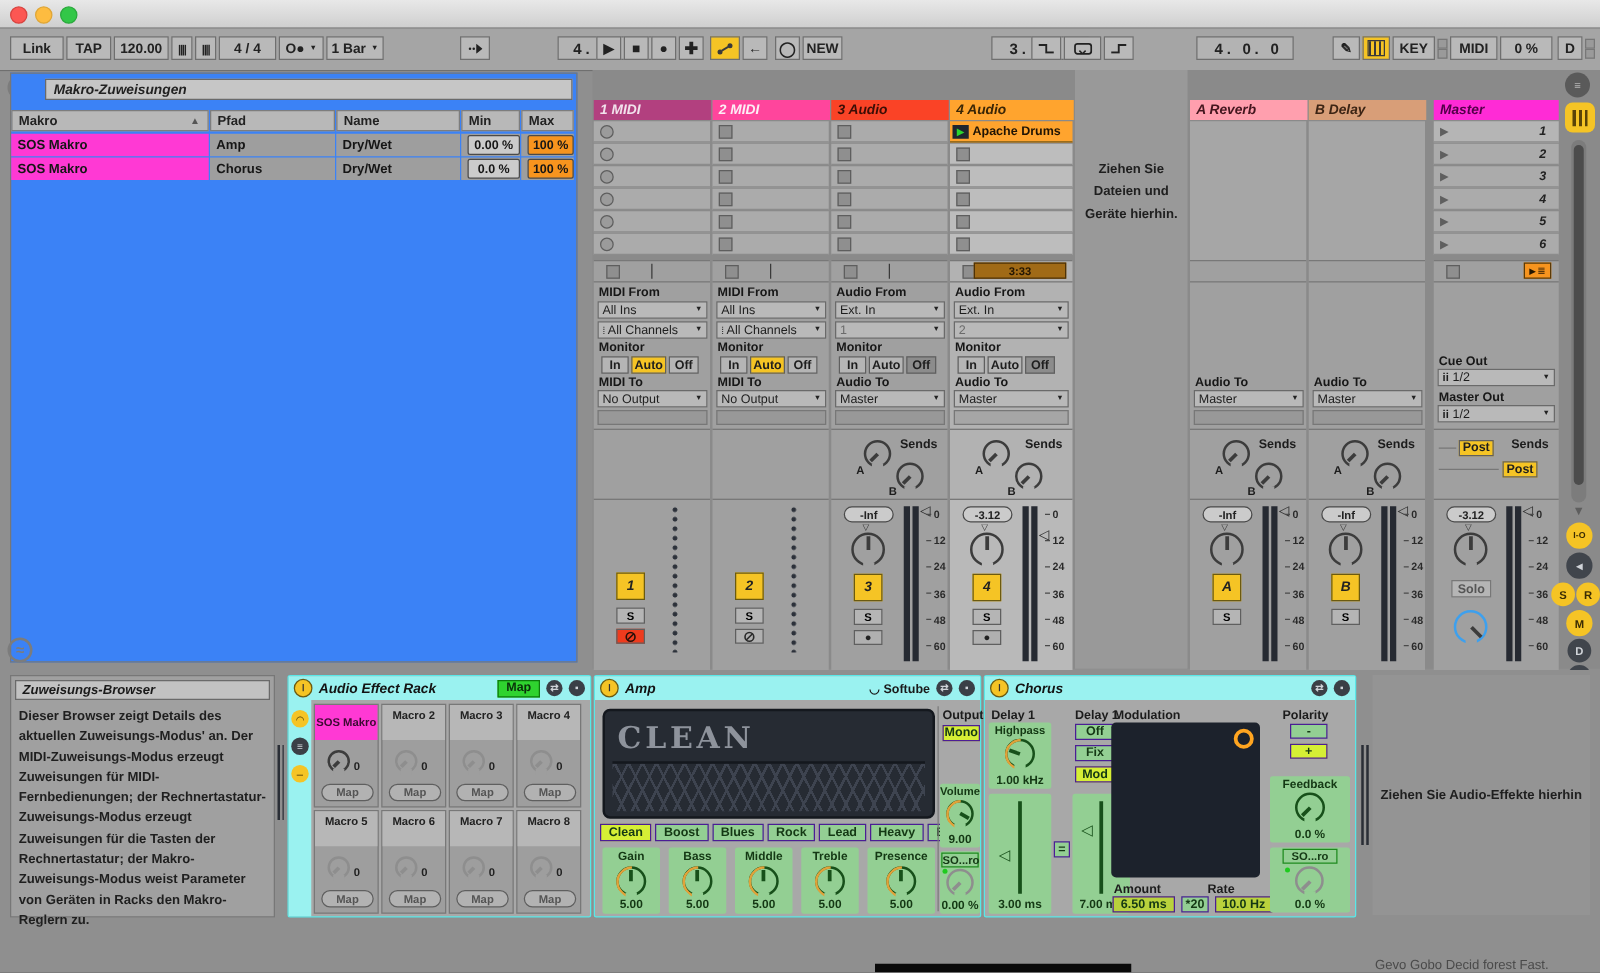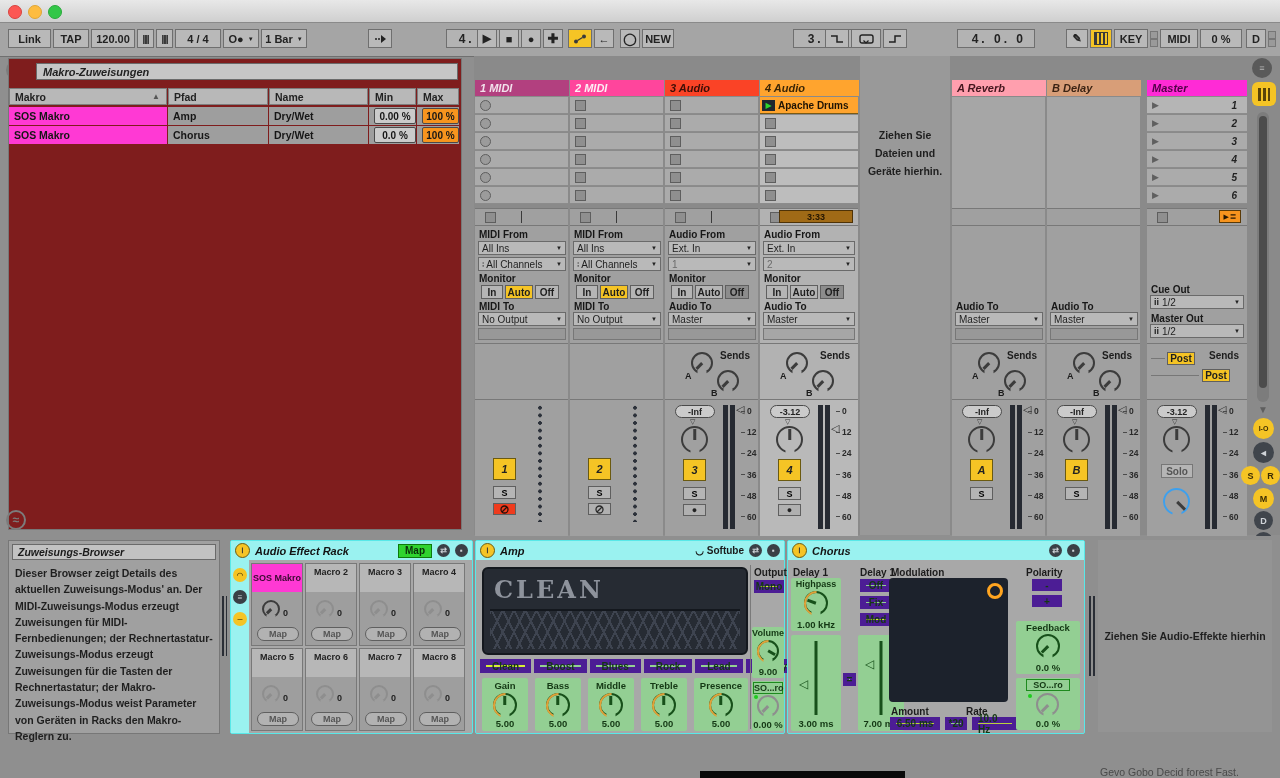--- a/index.html
+++ b/index.html
@@ -26,21 +26,21 @@
   .knob::before{content:"";position:absolute;left:50%;top:50%;width:2.5px;height:46%;background:#3c3c3c;transform-origin:center top;transform:translateX(-50%) rotate(var(--rot,45deg));}
   .knob::after{content:"";position:absolute;bottom:-4px;left:50%;transform:translateX(-50%);width:9px;height:5px;background:var(--bg,#a0a0a0);}
   .knob.green{border-color:#17501a;}
   .knob.green::before{background:#17501a;}
   .knob.dim{border-color:#8e8e8e;}
   .knob.dim::before{background:#8e8e8e;}
   .knob.blue{border-color:#3da0ee;}
   .arc{position:absolute;inset:-2.5px;border:2.5px solid transparent;border-left-color:#e0a23a;border-top-color:#e0a23a;border-radius:50%;transform:rotate(-45deg);}
   .lbl{font-size:10px;font-weight:700;color:#1c1c1c;}
   
-  #map-panel{position:absolute;left:8px;top:58px;width:452px;height:470px;background:#7f1d1d;border:1px solid #777;}
+  #map-panel{position:absolute;left:8px;top:58px;width:452px;height:470px;background:#3b82f6;border:1px solid #777;}
   #map-title{position:absolute;left:27px;top:4px;width:422px;height:17px;background:#c6c6c6;border:1px solid #6a6a6a;font-size:11px;font-style:italic;font-weight:700;color:#222;display:flex;align-items:center;padding-left:6px;box-sizing:border-box;}
   .th{position:absolute;top:29px;height:17px;background:#b8b8b8;border:1px solid #7d7d7d;font-size:10.5px;font-weight:700;color:#222;display:flex;align-items:center;padding-left:5px;box-sizing:border-box;}
   .mrow{position:absolute;height:18px;font-size:10.5px;font-weight:700;color:#161616;display:flex;align-items:center;padding-left:5px;box-sizing:border-box;}
   .minbox{background:#cbcbcb;border:1px solid #4a4a4a;border-radius:2px;display:flex;align-items:center;justify-content:center;font-size:10px;font-weight:700;}
   .maxbox{background:#f7941e;border:1px solid #4a4a4a;border-radius:2px;display:flex;align-items:center;justify-content:center;font-size:10px;font-weight:700;}
   .circ{border-radius:50%;display:flex;align-items:center;justify-content:center;box-sizing:border-box;}
   
   #session{position:absolute;left:474px;top:56px;width:806px;height:479px;background:#8a8a8a;}
   .col{position:absolute;top:0;height:479px;}
   .thead{position:absolute;top:24px;left:0;right:0;height:16px;font-size:11px;font-style:italic;font-weight:700;display:flex;align-items:center;padding-left:5px;box-sizing:border-box;}
@@ -61,21 +61,21 @@
   .armb{position:absolute;width:23px;height:12px;background:#b0b0b0;border:1px solid #5f5f5f;font-size:9px;display:flex;align-items:center;justify-content:center;box-sizing:border-box;color:#222;}
   
   #bottom{position:absolute;left:0;top:536px;width:1280px;height:200px;background:#8f8f8f;}
   #info-panel{position:absolute;left:8px;top:4px;width:210px;height:192px;background:#a0a0a0;border:1px solid #777;}
   #info-title{position:absolute;left:3px;top:3px;right:3px;height:16px;background:#c2c2c2;border:1px solid #6a6a6a;font-size:10.5px;font-style:italic;font-weight:700;display:flex;align-items:center;padding-left:5px;box-sizing:border-box;color:#1a1a1a;}
   #info-body{position:absolute;left:6px;top:24px;width:198px;font-size:10.5px;font-weight:700;color:#1f1f1f;line-height:16.3px;}
   .dev{position:absolute;top:4px;height:194px;background:#a8a8a8;border:1.5px solid #58e8e8;border-radius:2px;box-sizing:border-box;}
   .devtitle{position:absolute;left:0;right:0;top:0;height:19px;background:#9af2f0;display:flex;align-items:center;padding:0 4px;box-sizing:border-box;font-size:11px;font-style:italic;font-weight:700;color:#131313;gap:5px;}
   .pwr{width:13px;height:13px;border-radius:50%;background:#f5c425;border:1px solid #6b5a10;display:flex;align-items:center;justify-content:center;font-size:8px;color:#333;font-style:normal;}
   .dico{width:13px;height:13px;border-radius:50%;background:#3a3f46;color:#cfd3d8;display:flex;align-items:center;justify-content:center;font-size:8px;font-style:normal;}
-  .greenbox{background:#93cf93;border:6px solid #4c1d95;font-size:10px;font-weight:700;color:#143814;display:flex;align-items:center;justify-content:center;box-sizing:border-box;}
+  .greenbox{background:#93cf93;border:1px solid #4c1d95;font-size:10px;font-weight:700;color:#143814;display:flex;align-items:center;justify-content:center;box-sizing:border-box;}
   .greenbox.sel{background:#d6ef35;}
   .gpatch{position:absolute;background:#93cf93;border-radius:2px;}
   .gval{font-size:9.5px;font-weight:700;color:#143814;text-align:center;}
   .mapill{background:#b2b2b2;border:1px solid #5f5f5f;border-radius:7px;font-size:9px;font-weight:700;color:#555;display:flex;align-items:center;justify-content:center;}
   .vslider{position:absolute;background:#93cf93;border-radius:2px;}
   .vline{position:absolute;left:50%;top:6px;bottom:16px;width:3px;background:#17501a;transform:translateX(-50%);}
   .vtri{position:absolute;font-size:12px;color:#17501a;line-height:10px;}
   
   #statusbar{position:absolute;left:0;top:738px;width:1280px;height:32px;background:#a5a5a5;border-top:1px solid #6f6f6f;}
 </style>

